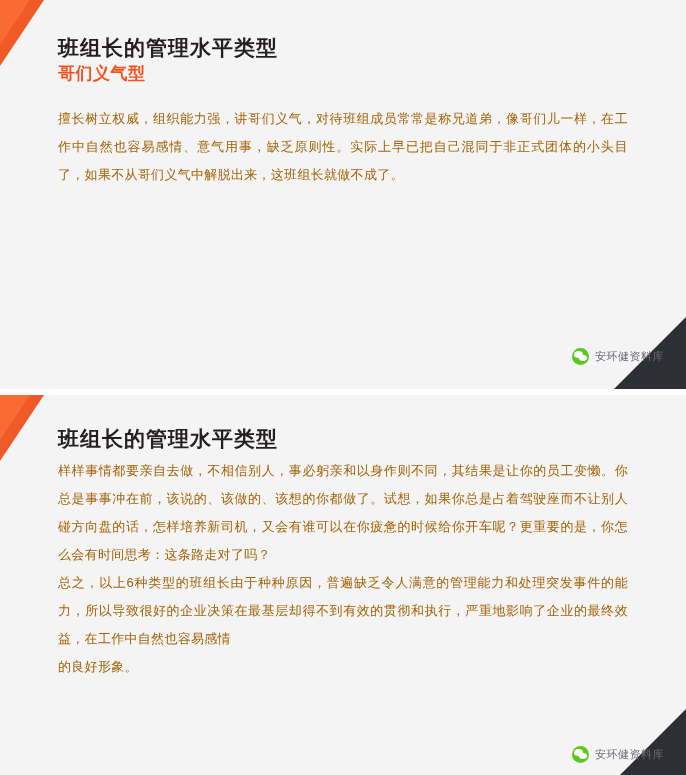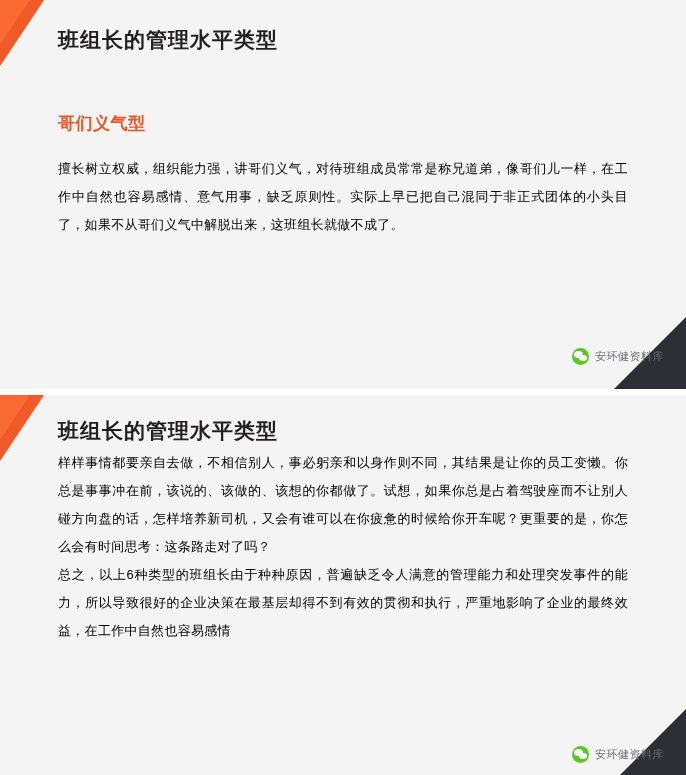--- a/index.html
+++ b/index.html
@@ -61,51 +61,51 @@
     width: 1px;
     height: 150px;
     transform: rotate(45deg);
     transform-origin: top left;
   }
   .corner-right .s1 { left: 4px;  top: -28px; }
   .corner-right .s2 { left: 14px; top: -28px; }
   .corner-right .s3 { left: 24px; top: -28px; }
 
   .content {
-    padding: 0 58px;
+    padding: 8px 58px;
   }
   .doc-title {
     font-size: 21px;
     font-weight: bold;
     color: #231f20;
     letter-spacing: 1px;
     padding-top: 26px;
   }
   .card-2 .doc-title { padding-top: 22px; }
 
   .section-title {
     font-size: 17px;
     font-weight: bold;
     color: #f4511e;
     letter-spacing: 0.5px;
   }
-  .card-1 .section-title { margin-top: 58px; }
+  .card-1 .section-title { }
   .card-2 .section-title { margin-top: 48px; }
 
   .sub-title {
     font-size: 14px;
     font-weight: bold;
     color: #1a1a1a;
     margin-top: 14px;
     letter-spacing: 0.5px;
   }
   .body-text {
     font-size: 13px;
     line-height: 28px;
-    color: #000000;
+    color: #a16207;
     letter-spacing: 0.3px;
     margin-top: 20px;
     text-align: justify;
   }
   .body-text p { margin: 0; }
   .card-2 .body-text { margin-top: 4px; }
 
   
   .account {
     position: absolute;
@@ -170,20 +170,21 @@
 
 <div class="divider"></div>
 
 <div class="page card-2">
   <div class="corner-left"></div>
   <div class="content">
     <div class="doc-title">班组长的管理水平类型</div>
     <div class="body-text">
       <p>样样事情都要亲自去做，不相信别人，事必躬亲和以身作则不同，其结果是让你的员工变懒。你总是事事冲在前，该说的、该做的、该想的你都做了。试想，如果你总是占着驾驶座而不让别人碰方向盘的话，怎样培养新司机，又会有谁可以在你疲惫的时候给你开车呢？更重要的是，你怎么会有时间思考：这条路走对了吗？</p>
       <p>总之，以上6种类型的班组长由于种种原因，普遍缺乏令人满意的管理能力和处理突发事件的能力，所以导致很好的企业决策在最基层却得不到有效的贯彻和执行，严重地影响了企业的最终效益，在工作中自然也容易感情</p>
+      <p>的良好形象。</p>
     </div>
   </div>
   <div class="corner-right">
     <span class="stripe s1"></span>
     <span class="stripe s2"></span>
     <span class="stripe s3"></span>
   </div>
   <div class="account">
     <span class="wechat-icon"></span>
     <span class="account-name">安环健资料库</span>

